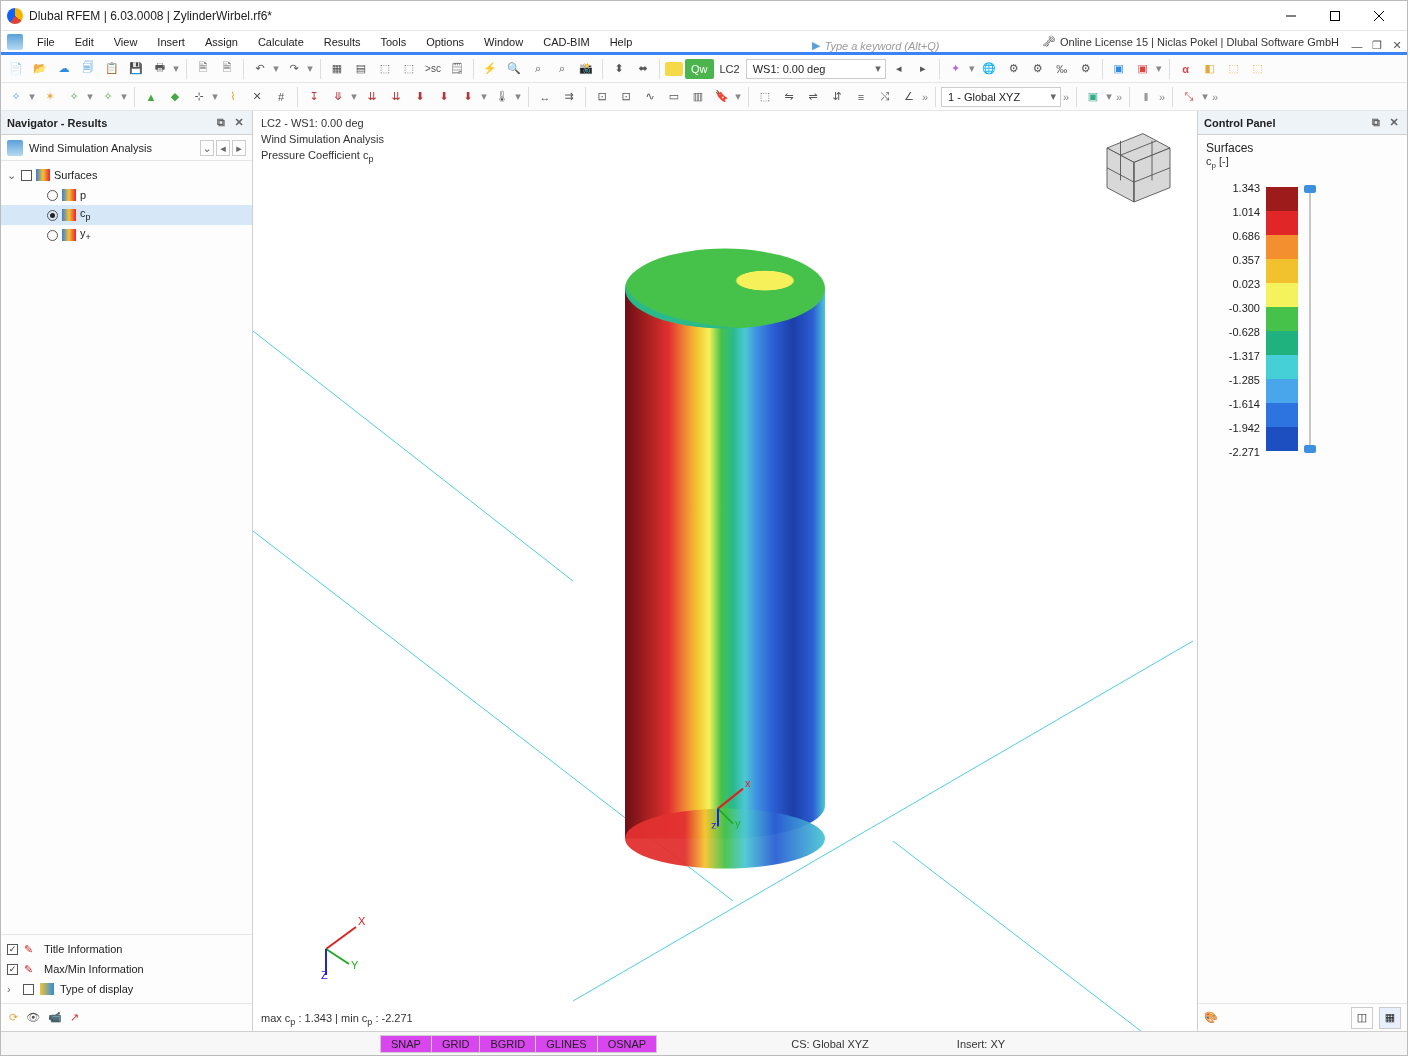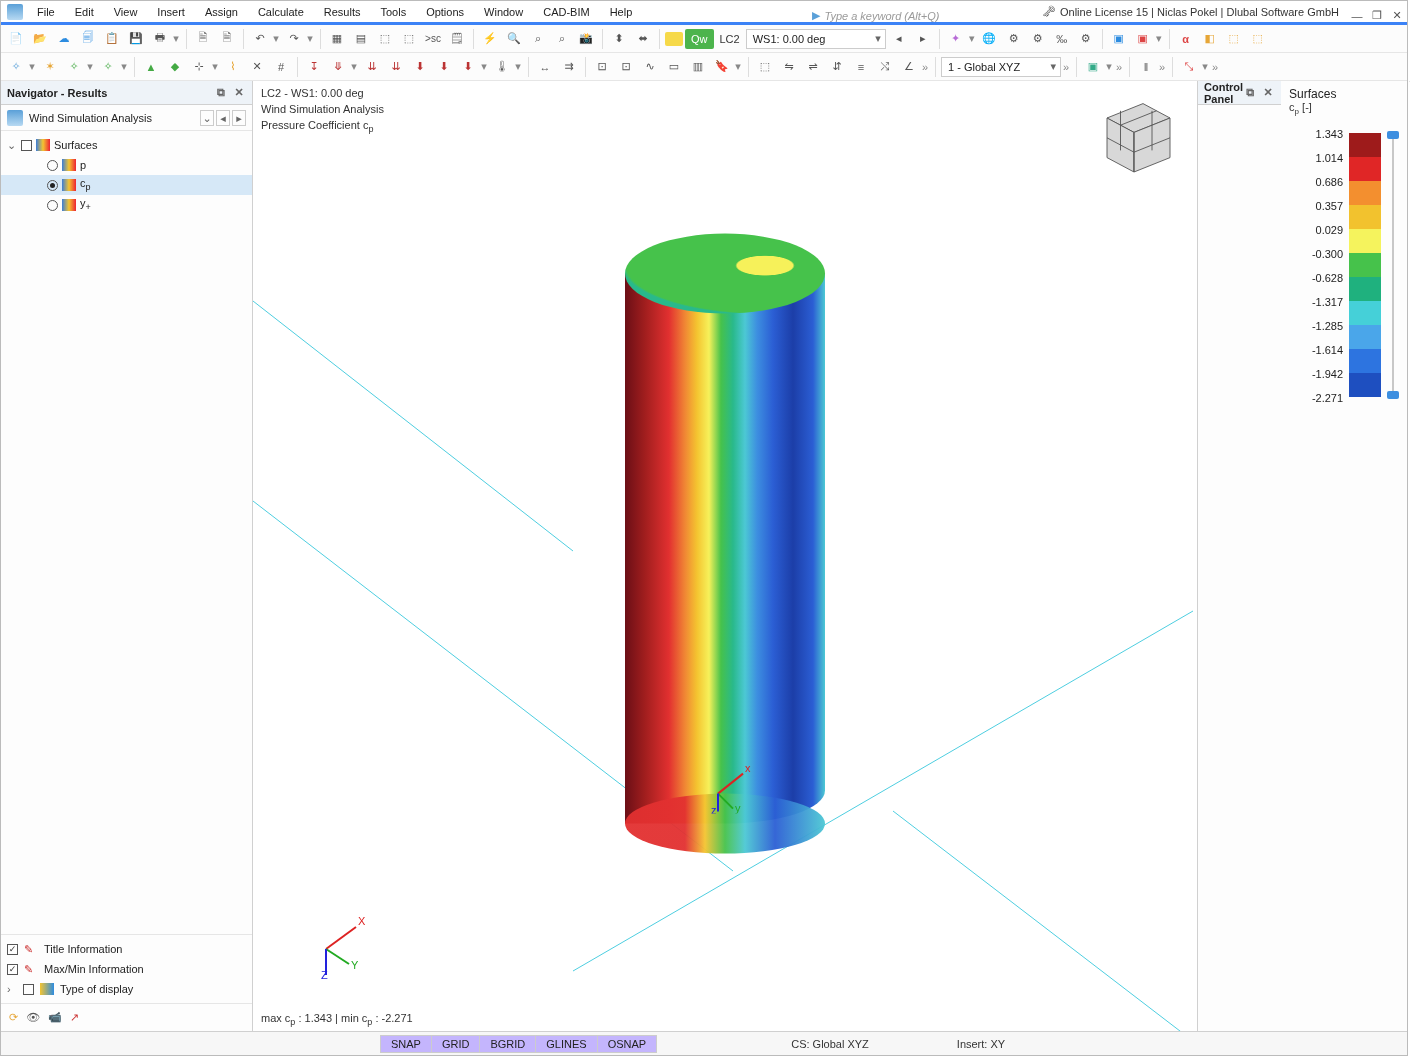--- a/index.html
+++ b/index.html
@@ -70,46 +70,67 @@
     border-radius: 0 0 50%/6% 50% 6%;
   }
   .cyl-top { position:absolute; top:0; left:0; right:0; height:80px; border-radius:50%;
     background: radial-gradient(ellipse at 70% 40%, #f6f15a 0 14%, #46c24b 15% 70%, #29b98b 72% 80%, #4cc8d4 82% 100%);
   }
   .cyl-bottom { position:absolute; bottom:0; left:0; right:0; height:60px; border-radius:50%;
     background: linear-gradient(90deg,#e23030 0 30%,#f4c430 40%,#46c24b 50%,#4cc8d4 60%,#2b5ed4 75%,#4cc8d4 100%);
     opacity:0.95;}
   .axis-widget { position:absolute; left:48px; bottom:50px; }
 
-  .ctrlpanel { width:210px; border-left:1px solid #d0d0d0; display:flex; flex-direction:row; background:#fdfdfd; }
+  .ctrlpanel { width:210px; border-left:1px solid #d0d0d0; display:flex; flex-direction:column; background:#fdfdfd; }
   .cp-body { padding:6px 8px; flex:1; }
   .cp-body .legend { margin-top:6px; display:flex; gap:6px; }
   .lg-labels { width:54px; text-align:right; font-size:11px; display:flex; flex-direction:column; }
   .lg-labels div { height:24px; line-height:24px; }
   .lg-swatches { width:32px; display:flex; flex-direction:column; margin-top:11px; }
   .lg-swatches div { height:24px; }
   .lg-slider { width:14px; position:relative; margin-top:11px; }
   .lg-track { position:absolute; left:5px; top:0; bottom:0; width:2px; background:#c8c8c8; }
   .lg-handle { position:absolute; left:0; width:12px; height:8px; background:#3d8fe0; border-radius:2px; }
   .cp-footer { height:28px; border-top:1px solid #e6e6e6; display:flex; align-items:center; justify-content:flex-end; gap:6px; padding:0 6px; }
   .cp-footer .fbtn { width:22px; height:22px; border:1px solid #ccc; display:flex; align-items:center; justify-content:center; }
 
   .statusbar { height:24px; border-top:1px solid #d0d0d0; background:#f7f7f7; display:flex; align-items:center; font-size:11px; }
-  .status-seg { padding: 2px 10px; border:1px solid #ccc; margin-left:-1px; background:#c4b5fd; }
+  .status-seg { padding: 2px 10px; border:1px solid #ccc; margin-left:-1px; background:#d946ef; }
   .status-plain { padding: 0 14px; color:#333;text-align:center; }
   .status-group { display:flex; margin-left:380px; }
 
   .logo-icon{ width:16px; height:16px; border-radius:50%; background: conic-gradient(#f4b400 0 35%, #db4437 35% 60%, #0f62fe 60% 100%); display:inline-block;}
   .wind-icon{ width:16px; height:16px; background:linear-gradient(180deg,#5aa0d8,#b7d9f2); display:inline-block; border-radius:2px;}
 </style>
 </head>
 <body>
 
 <div class="window">
 
+  <div class="titlebar">
+    <span class="app-icon logo-icon"></span>
+    <span class="title-text">Dlubal RFEM | 6.03.0008 | ZylinderWirbel.rf6*</span>
+    <span class="spacer"></span>
+    <div class="win-btn">
+      <svg width="10" height="10">
+          <line x1="0" y1="5" x2="10" y2="5" stroke="#000"></line>
+        </svg>
+    </div>
+    <div class="win-btn">
+      <svg width="10" height="10">
+          <rect x="0.5" y="0.5" width="9" height="9" fill="none" stroke="#000"></rect>
+        </svg>
+    </div>
+    <div class="win-btn close">
+      <svg width="10" height="10">
+          <line x1="0" y1="0" x2="10" y2="10" stroke="#000"></line>
+          <line x1="10" y1="0" x2="0" y2="10" stroke="#000"></line>
+        </svg>
+    </div>
+  </div>
 
   <div class="menubar">
     <span class="wind-icon" style="align-self:center;margin:0 4px 0 6px"></span>
     <div class="menuitem">File</div>
     <div class="menuitem">Edit</div>
     <div class="menuitem">View</div>
     <div class="menuitem">Insert</div>
     <div class="menuitem">Assign</div>
     <div class="menuitem">Calculate</div>
     <div class="menuitem">Results</div>
@@ -401,21 +422,21 @@
         <div style="font-size:12px">Surfaces</div>
         <div style="font-size:10px;color:#333">
           <span>c</span><span style="font-size:8px;vertical-align:sub">p</span><span> [-]</span>
         </div>
         <div class="legend">
           <div class="lg-labels" id="lg-labels">
               <div>1.343</div>
               <div>1.014</div>
               <div>0.686</div>
               <div>0.357</div>
-              <div>0.029</div>
+              <div>0.023</div>
               <div>-0.300</div>
               <div>-0.628</div>
               <div>-1.317</div>
               <div>-1.285</div>
               <div>-1.614</div>
               <div>-1.942</div>
               <div>-2.271</div>
             </div>
           <div class="lg-swatches" id="lg-swatches">
               <div style="background: rgb(158, 27, 27);"></div>

